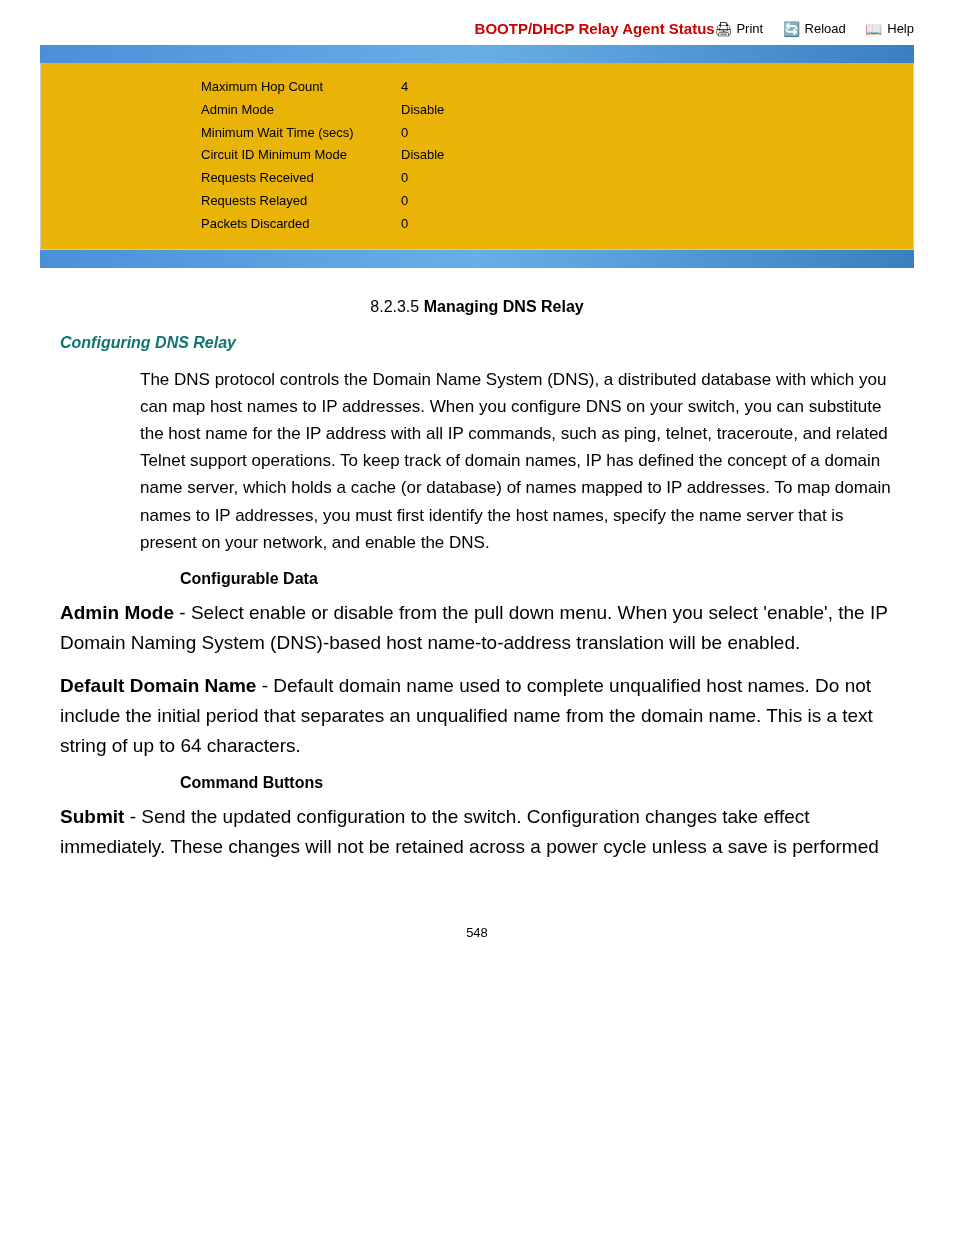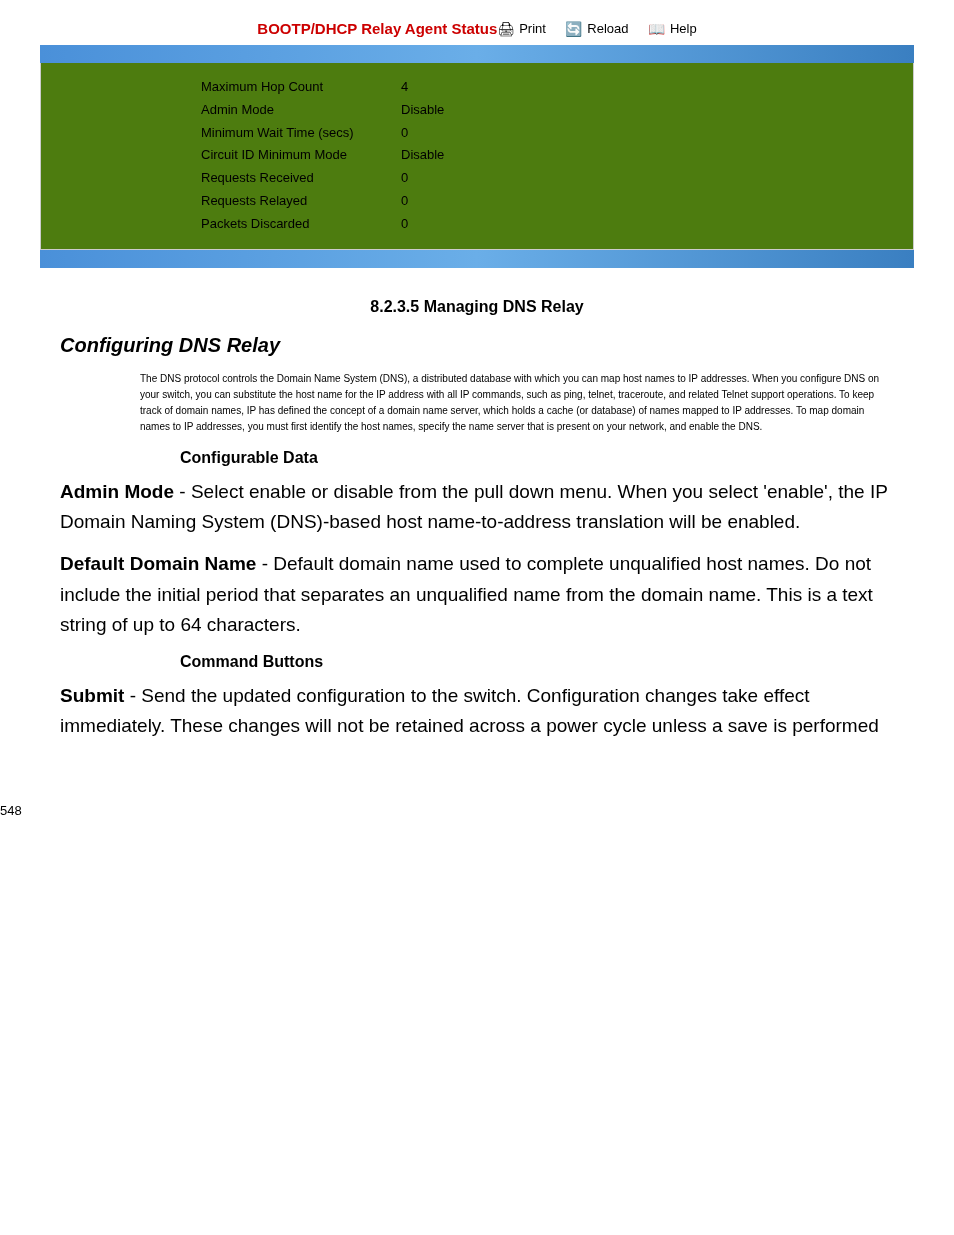--- a/index.html
+++ b/index.html
@@ -14,21 +14,21 @@
     }
 
     
     .top-section {
       padding: 20px 40px 0 40px;
     }
 
     .page-header {
       display: flex;
       align-items: center;
-      justify-content: center;
+      justify-content: flex-end;
       margin-bottom: 8px;
     }
 
     .page-title {
       color: #cc0000;
       font-size: 15px;
       font-weight: bold;
     }
 
     .header-actions {
@@ -57,21 +57,21 @@
       background: linear-gradient(to right, #4a90d9, #6aaee8, #3a7fc1);
       margin: 0 40px;
     }
 
     
     .status-area {
       margin: 0 40px;
       padding: 10px 0;
       border: 1px solid #ccc;
       border-top: none;
-      background: #4d7c0f;
+      background: #eab308;
     }
 
     .status-table {
       margin-left: 160px;
       margin-top: 4px;
       margin-bottom: 4px;
     }
 
     .status-row {
       display: flex;
@@ -106,35 +106,35 @@
     }
 
     .section-heading {
       font-size: 16px;
       font-weight: bold;
       margin-bottom: 18px;
       text-align: center;
     }
 
     .section-heading .section-num {
-      font-weight: bold;
+      font-weight: normal;
     }
 
     .subsection-heading {
-      font-size: 20px;
+      font-size: 16px;
       font-style: italic;
       font-weight: bold;
       margin-bottom: 14px;
-      color: #000000;
+      color: #0f766e;
     }
 
     .body-text {
       margin-left: 80px;
       margin-bottom: 14px;
-      font-size: 10px;
+      font-size: 17px;
       line-height: 1.6;
       color: #000;
     }
 
     .subheading-bold {
       font-weight: bold;
       font-size: 16px;
       margin-left: 120px;
       margin-bottom: 10px;
       margin-top: 10px;
@@ -146,20 +146,21 @@
       margin-bottom: 12px;
       color: #000;
     }
 
     .field-desc strong {
       font-weight: bold;
     }
 
     
     .page-number {
+      text-align: center;
       font-size: 13px;
       margin-top: 20px;
       color: #000;
     }
   </style>
 </head>
 <body>
 
 <div class="top-section">
   <div class="page-header">

